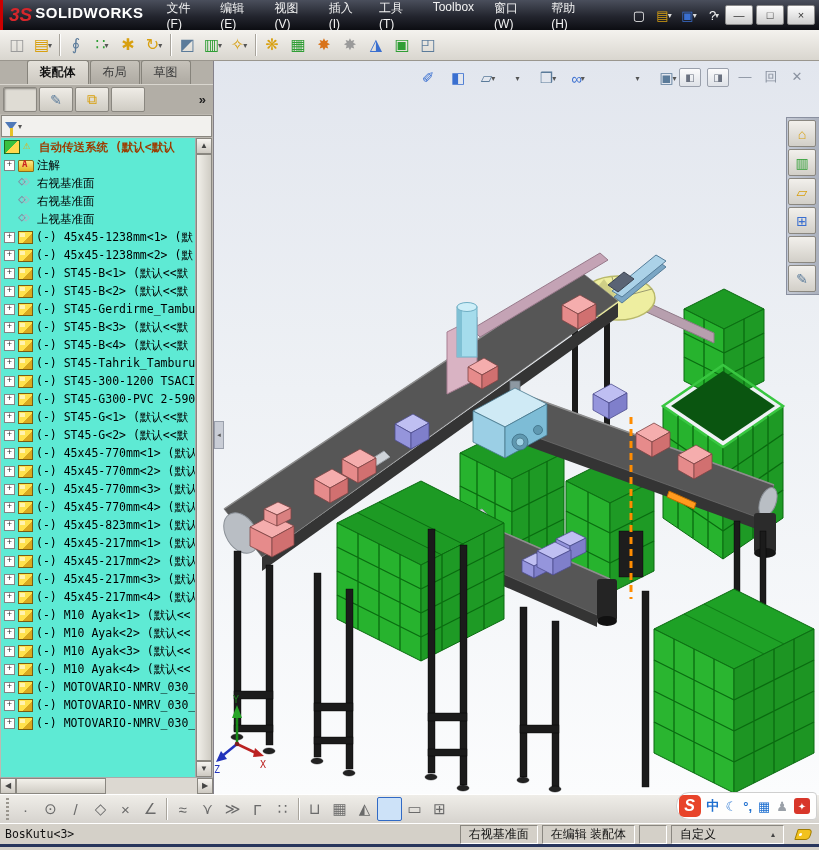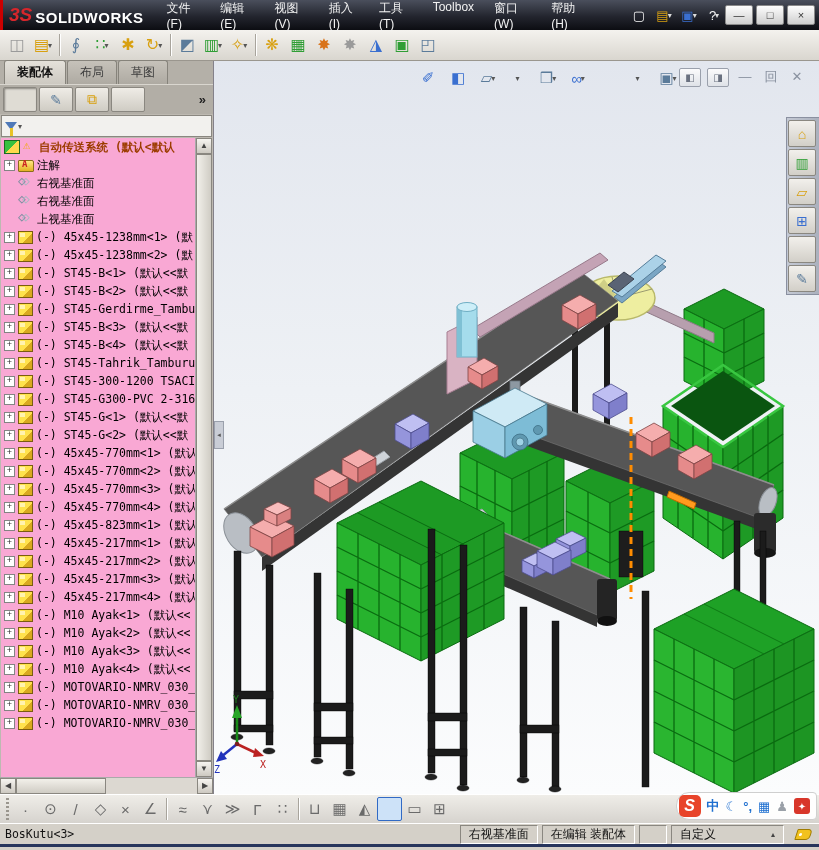--- a/index.html
+++ b/index.html
@@ -2,21 +2,21 @@
 <html><head>
 <meta charset="utf-8">
 <style>
   html,body{margin:0;padding:0;}
   body{width:819px;height:850px;position:relative;overflow:hidden;
        font-family:"Liberation Sans","DejaVu Sans",sans-serif;font-size:12px;
        background:#d6d3ce;-webkit-font-smoothing:antialiased;}
   
   #titlebar{height:30px;background:linear-gradient(#4a4f5c,#23252e 55%,#0c0d12);
     display:flex;align-items:center;color:#fff;border-left:3px solid #c00;box-sizing:border-box;}
-  .logo{display:flex;align-items:flex-end;margin:0 14px 0 6px;white-space:nowrap;}
+  .logo{display:flex;align-items:flex-start;margin:0 14px 0 6px;white-space:nowrap;}
   .logo .ds{color:#d8262b;font-weight:bold;font-style:italic;font-size:19px;margin-right:3px;}
   .logo .sw{color:#fff;font-weight:bold;font-size:15px;letter-spacing:.5px;}
   .menus{display:flex;gap:2px;}
   .menu{padding:3px 9px;color:#f2f2f2;cursor:default;}
   .qbar{display:flex;align-items:center;margin-left:8px;gap:3px;}
   .qbtn{width:22px;height:20px;display:flex;align-items:center;justify-content:center;border-radius:2px;}
   .qbtn .glyph{font-size:13px;}
   .dd{font-size:8px;color:#ddd;margin-left:-1px;}
   .winbtns{margin-left:auto;display:flex;gap:3px;margin-right:4px;}
   .winbtn{width:26px;height:18px;background:linear-gradient(#fdfdfd,#cfcfcf);border:1px solid #8a8a8a;
@@ -25,36 +25,36 @@
   #toolbar{height:31px;background:linear-gradient(#f4f2ee,#d9d6cf);border-bottom:1px solid #9a968e;
     display:flex;align-items:center;padding-left:4px;box-sizing:border-box;}
   .tbtn{width:26px;height:25px;display:flex;align-items:center;justify-content:center;border-radius:2px;}
   .tbtn .glyph{font-size:16px;line-height:1;}
   .tsep{width:1px;height:22px;background:#a8a49c;margin:0 3px;box-shadow:1px 0 0 #fff;}
   .gry{color:#9a9a9a;} .yel{color:#d8a010;} .grn{color:#2f9e35;} .stl{color:#5b7b9a;}
   .blu{color:#3a6fd0;} .org{color:#d9731a;} .wht{color:#f6f6f6;}
   
   #workarea{height:733px;display:flex;position:relative;background:#eceef2;}
   #leftpanel{width:214px;background:#bdb9b1;border-right:1px solid #84818a;display:flex;flex-direction:column;box-sizing:border-box;}
-  #tabs{height:23px;display:flex;align-items:flex-end;padding-left:4px;gap:1px;background:#b4b0a8;}
+  #tabs{height:23px;display:flex;align-items:flex-end;padding-left:4px;gap:1px;background:#b4b0a8;justify-content:center;}
   .tab{padding:3px 12px 3px;background:linear-gradient(#c6c2ba,#aeaaa2);border:1px solid #86837b;border-bottom:none;
     border-radius:3px 3px 0 0;color:#3c3c3c;font-size:12px;}
   .tab.active{background:linear-gradient(#e4e1da,#cdc9c1);font-weight:bold;color:#111;}
   #mgrstrip{height:27px;background:#b2aea6;display:flex;align-items:center;padding:1px 3px;gap:2px;border-top:1px solid #d9d6cf;}
   .mgrbtn{width:32px;height:23px;background:linear-gradient(#efece6,#cfccc4);border:1px solid #8a8780;
     display:flex;align-items:center;justify-content:center;border-radius:2px;}
   .mgrbtn.active{background:#dfdcd4;box-shadow:inset 1px 1px 2px #8a8780;}
   .mgrbtn .glyph{font-size:14px;}
   .overflow{margin-left:auto;font-weight:bold;color:#222;padding-right:4px;font-size:13px;}
   #filterrow{height:20px;background:#f2f1ee;border:1px solid #8a8780;margin:1px;display:flex;align-items:center;padding-left:3px;gap:2px;}
   .funnel{width:0;height:0;border-left:6px solid transparent;border-right:6px solid transparent;border-top:8px solid #4f79b8;
     position:relative;display:inline-block;}
   .funnel::after{content:"";position:absolute;left:-1.5px;top:-2px;width:3px;height:8px;background:#e8c327;}
   
-  #treewrap{flex:1;background:#f9a8d4;position:relative;overflow:hidden;margin:0 1px;}
+  #treewrap{flex:1;background:#5eead4;position:relative;overflow:hidden;margin:0 1px;}
   #tree{position:absolute;left:0;top:0;right:16px;bottom:0;overflow:hidden;
     font-family:"DejaVu Sans Mono","Liberation Mono",monospace;font-size:11.5px;}
   .trow{display:flex;align-items:center;height:18px;white-space:nowrap;padding-left:3px;}
   .trow.root{color:#9c3c00;font-weight:bold;}
   .exp{width:9px;height:9px;border:1px solid #848484;background:#fff;font-size:9px;line-height:7px;text-align:center;
     color:#333;margin-right:3px;flex:none;font-family:"Liberation Sans",sans-serif;}
   .tic{width:16px;height:14px;margin-right:3px;flex:none;position:relative;display:inline-block;}
   .tic.part{background:linear-gradient(135deg,#ffe24d 60%,#d9a91f 60%);border:1px solid #7a5c10;width:13px;height:11px;}
   .tic.part::before{content:"";position:absolute;left:1px;top:1px;width:5px;height:4px;background:#fff3b0;}
   .tic.assembly{background:linear-gradient(135deg,#39c13f 50%,#ffd94d 50%);border:1px solid #1f6a22;width:14px;height:12px;}
@@ -401,21 +401,21 @@
 
             <div class="trow rep-btn">
               <span class="exp">+</span>
               <span class="tic part"></span>
               <span class="tlabel">(-) ST45-300-1200 TSACI</span>
             </div>
 
             <div class="trow rep-btn">
               <span class="exp">+</span>
               <span class="tic part"></span>
-              <span class="tlabel">(-) ST45-G300-PVC 2-316</span>
+              <span class="tlabel">(-) ST45-G300-PVC 2-590</span>
             </div>
 
             <div class="trow rep-btn">
               <span class="exp">+</span>
               <span class="tic part"></span>
               <span class="tlabel">(-) ST45-G&lt;1&gt; (默认&lt;&lt;默</span>
             </div>
 
             <div class="trow rep-btn">
               <span class="exp">+</span>

